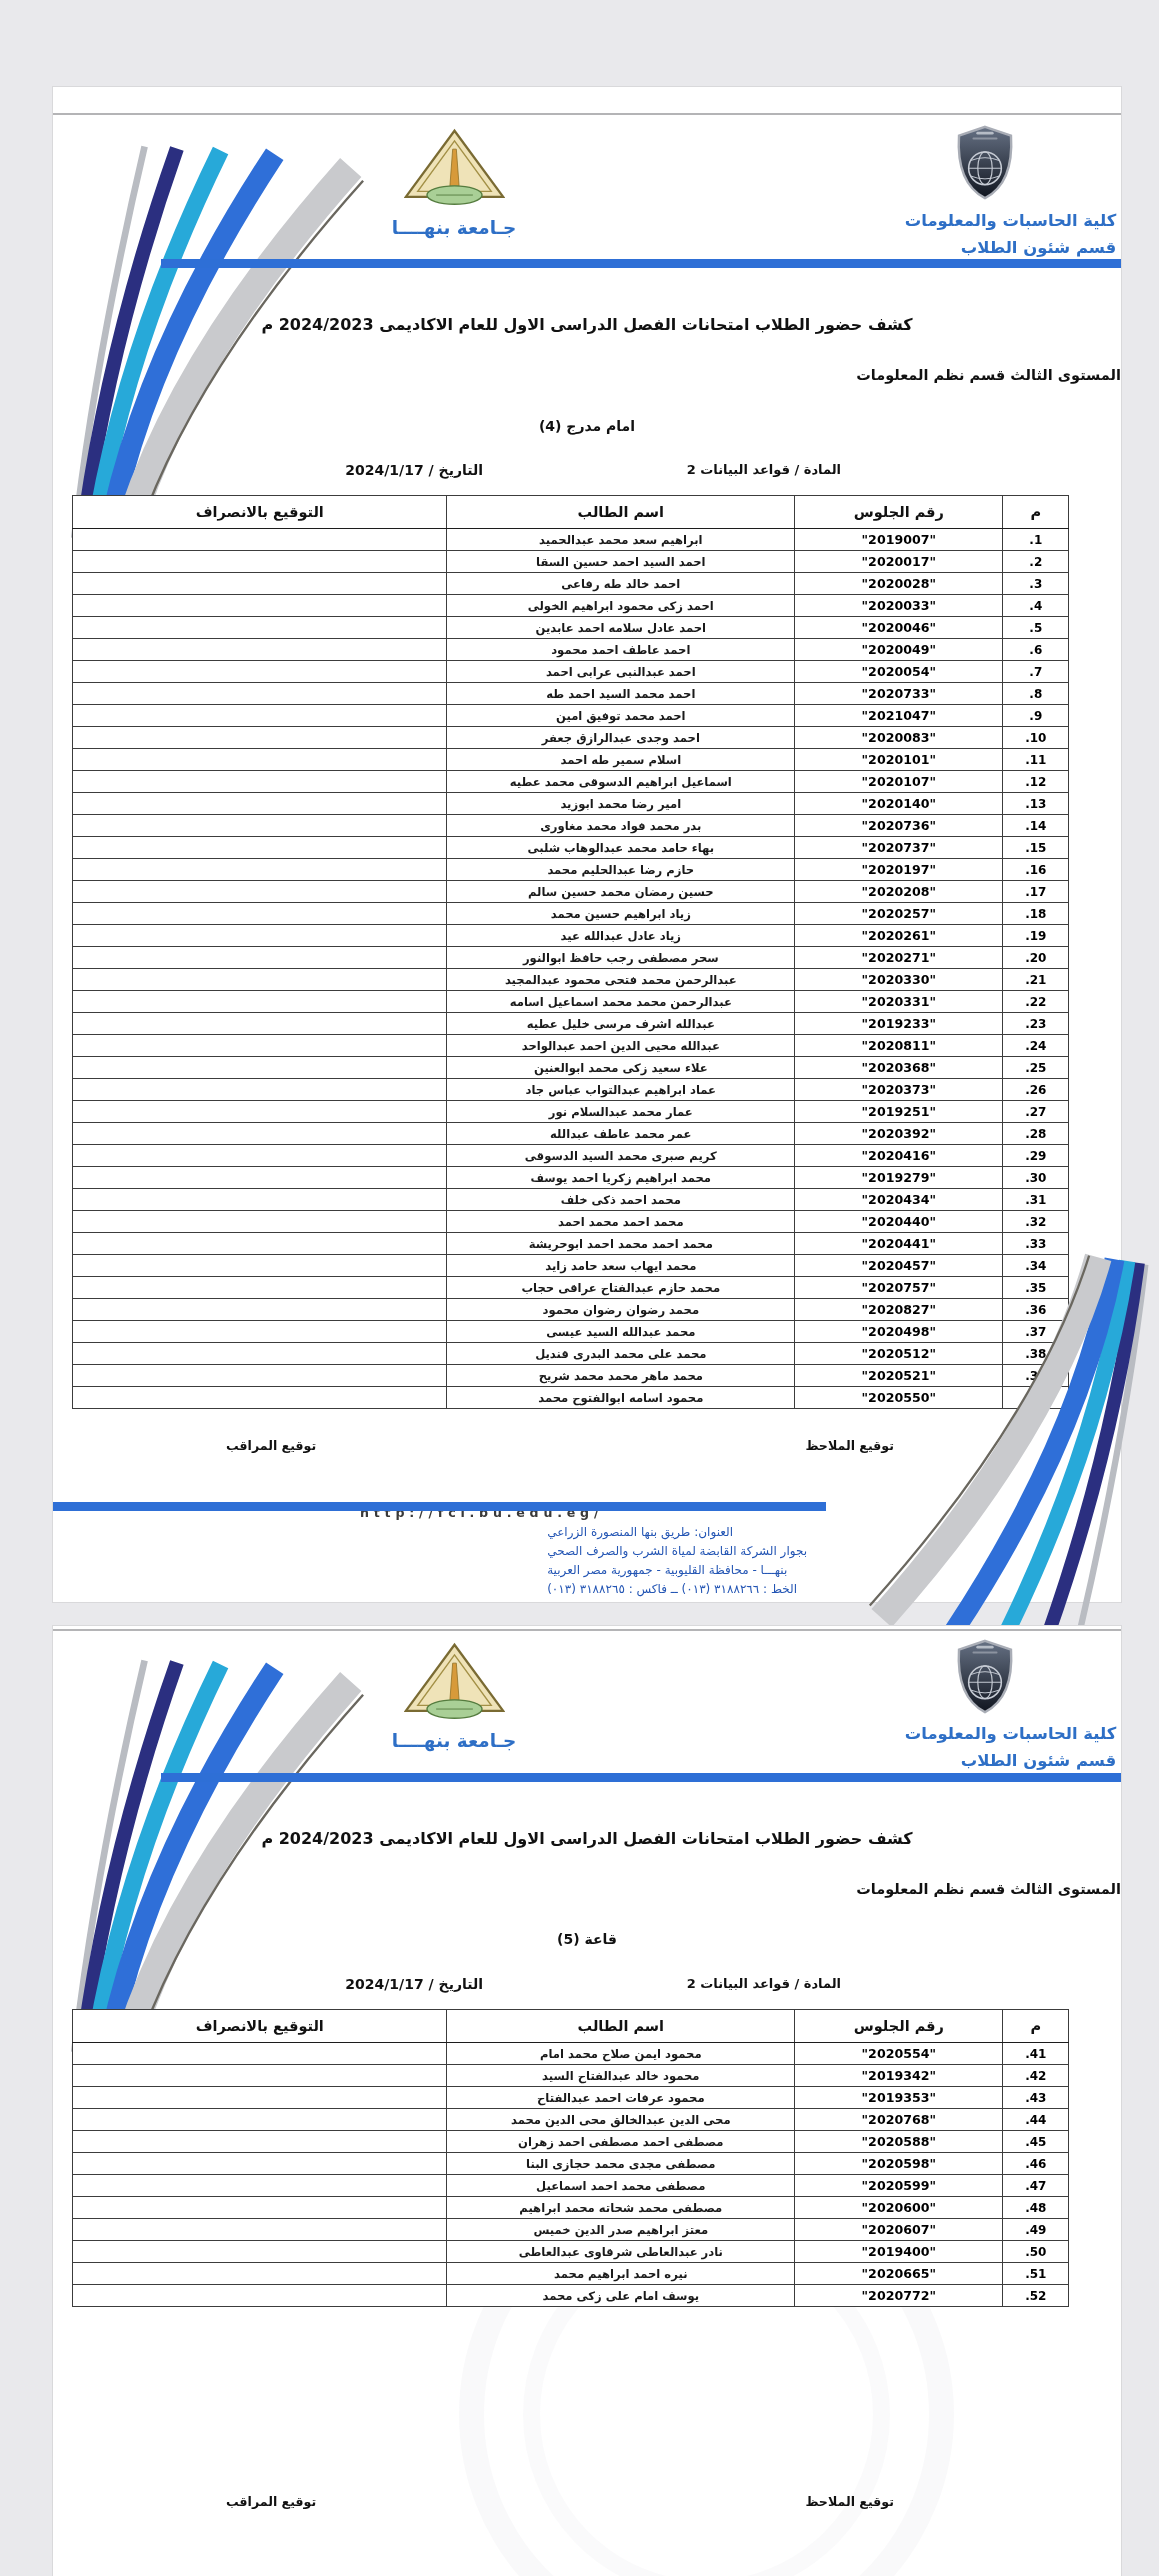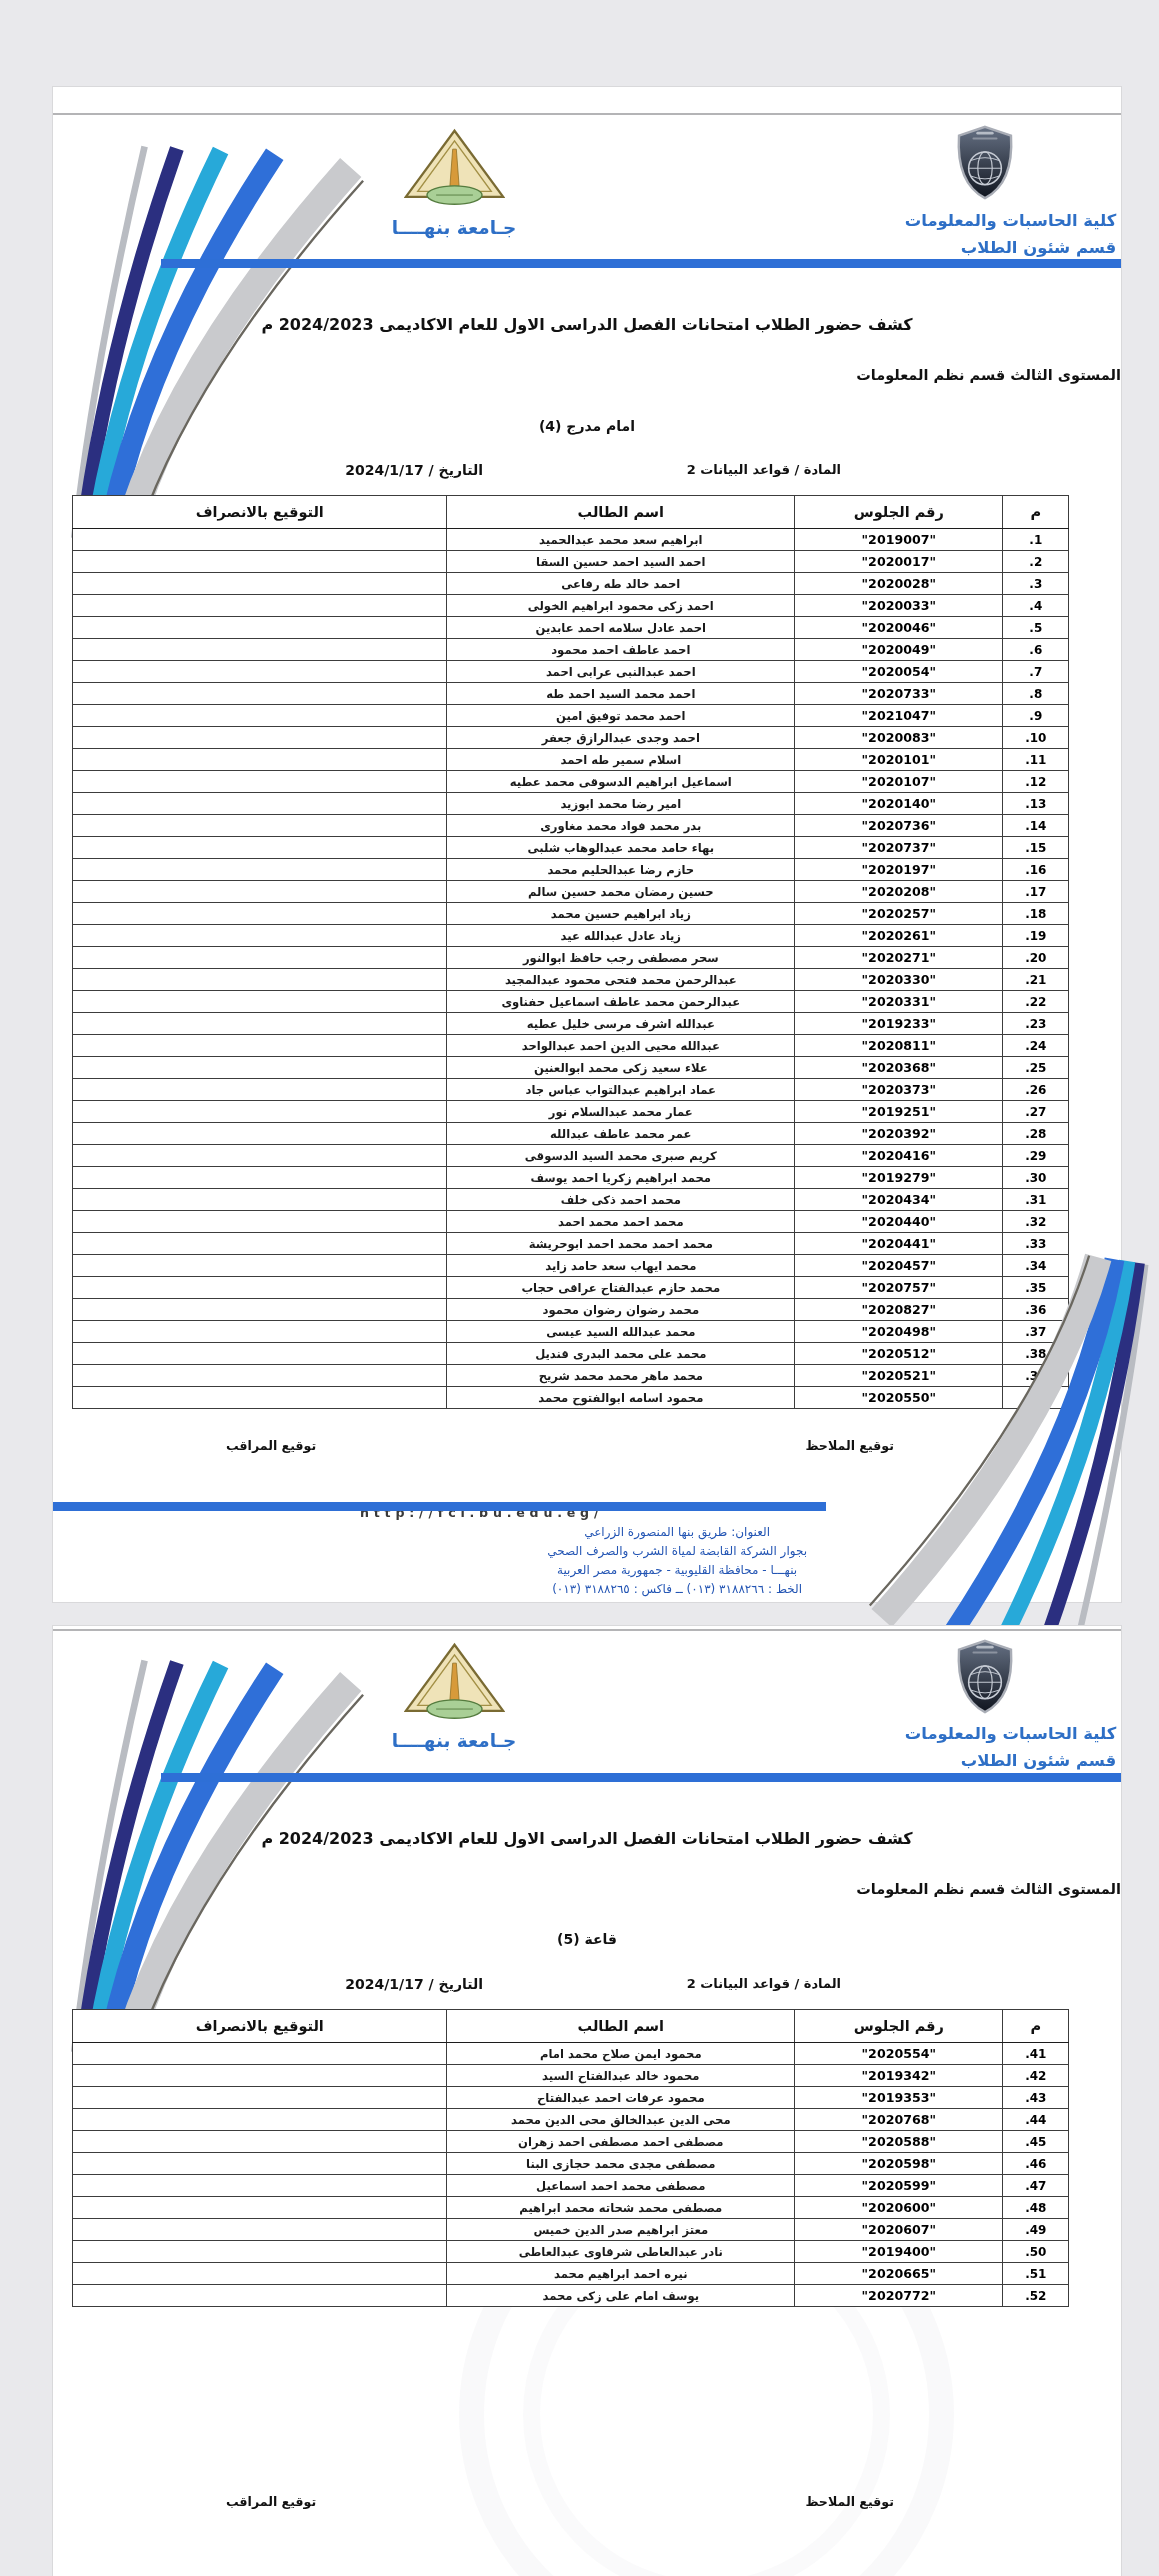--- a/index.html
+++ b/index.html
@@ -59,21 +59,21 @@
   .sig{position:absolute;font-size:12.6px;font-weight:bold;color:#111;direction:rtl;}
   .sig-right{right:227px;top:1351px;}
   .sig-left{left:173px;top:1351px;text-align:center;}
   .page2 .sig-right{top:868px;}
   .page2 .sig-left{top:868px;}
 
   .site-url{position:absolute;left:307px;top:1394px;width:251px;font-size:12.6px;color:#3a3a3a;
     letter-spacing:4.8px;font-weight:bold;white-space:nowrap;margin-top:24px;}
   .footer-bar{position:absolute;left:0;top:1415px;width:773px;height:8.7px;background:var(--accent);}
   .footer-en{position:absolute;left:5.8px;top:1438px;font-size:12.6px;color:var(--footer-text);line-height:18.4px;}
-  .footer-ar{position:absolute;right:314px;top:1436px;text-align:center;direction:rtl;
+  .footer-ar{position:absolute;right:314px;top:1436px;text-align:left;direction:rtl;
     font-size:12px;color:var(--footer-text);line-height:19px;}
 
   .watermark{position:absolute;left:406px;top:541px;width:445px;height:445px;border-radius:50%;
     border:25px solid rgba(130,140,160,0.05);}
   .watermark::after{content:"";position:absolute;inset:39px;border-radius:50%;
     border:17.4px solid rgba(130,140,160,0.045);}
   .hidden-defs{position:absolute;width:0;height:0;overflow:hidden;}
 </style>
 </head>
 <body>
@@ -280,21 +280,21 @@
         </tr>
         <tr>
           <td class="c-no">21.</td>
           <td class="c-seat"><span class="ltr">"2020330"</span></td>
           <td class="c-name">عبدالرحمن محمد فتحى محمود عبدالمجيد</td>
           <td class="c-sign"></td>
         </tr>
         <tr>
           <td class="c-no">22.</td>
           <td class="c-seat"><span class="ltr">"2020331"</span></td>
-          <td class="c-name">عبدالرحمن محمد عاطف اسماعيل حفناوى</td>
+          <td class="c-name">عبدالرحمن محمد محمد اسماعيل اسامه</td>
           <td class="c-sign"></td>
         </tr>
         <tr>
           <td class="c-no">23.</td>
           <td class="c-seat"><span class="ltr">"2019233"</span></td>
           <td class="c-name">عبدالله اشرف مرسى خليل عطيه</td>
           <td class="c-sign"></td>
         </tr>
         <tr>
           <td class="c-no">24.</td>

